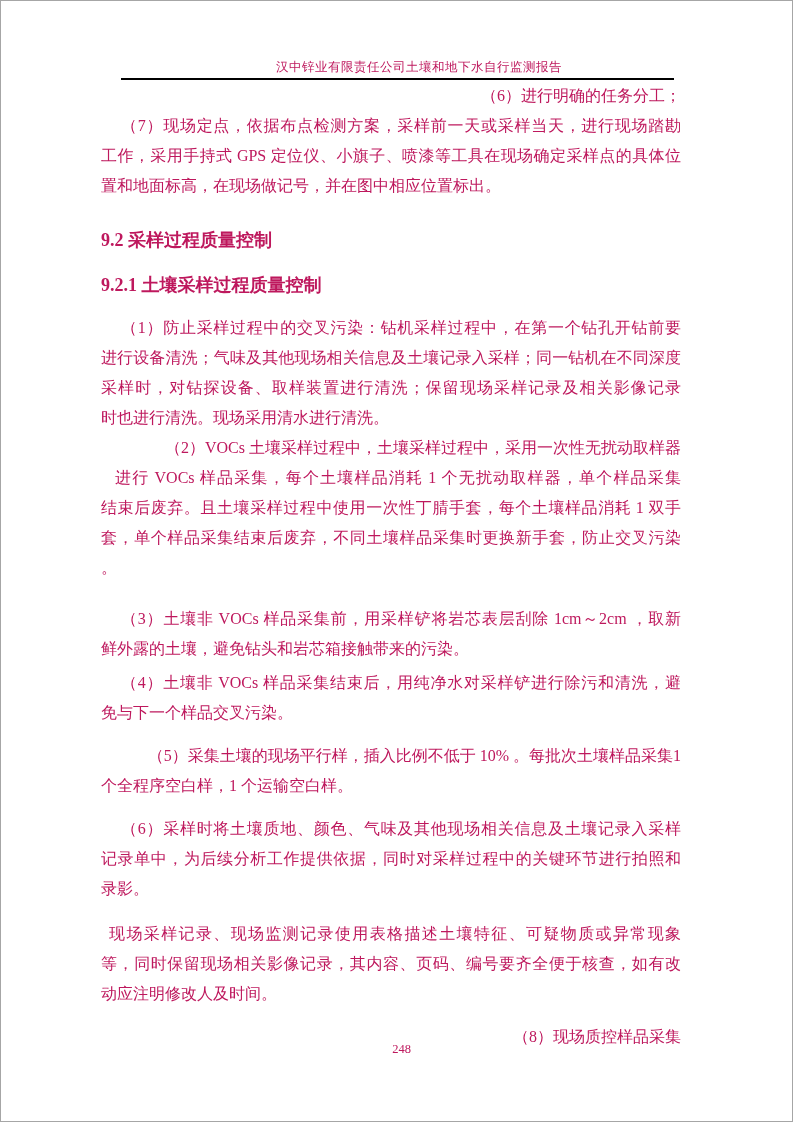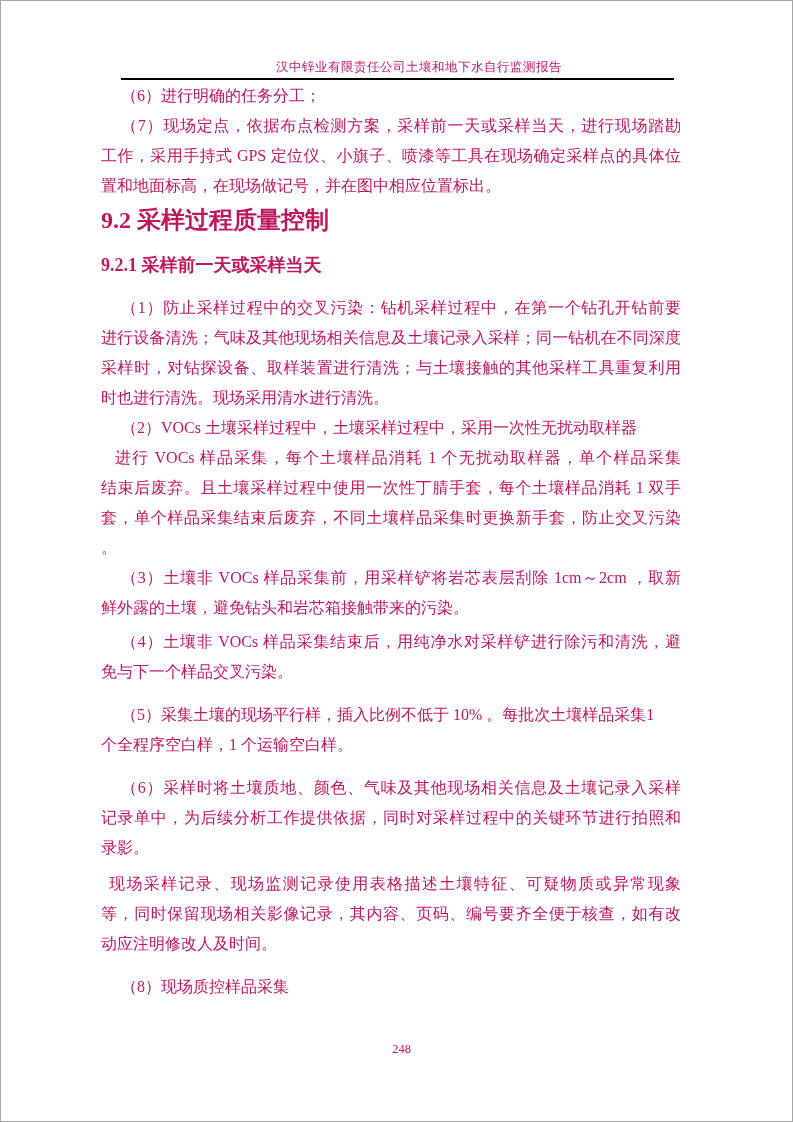--- a/index.html
+++ b/index.html
@@ -38,40 +38,40 @@
   .ln {
     min-height: 30px;
     line-height: 30px;
     text-align: left;
   }
   .jf {
     text-align: justify;
     text-align-last: justify;
     text-justify: inter-character;
   }
-  .ind20 { text-indent: 20px; }
+  .ind20 { text-indent: 20px; text-align: right; }
   .ind14 { text-indent: 14px; }
   .ind8  { text-indent: 8px; }
   .h1 {
-    font-size: 24px;
+    font-size: 18px;
     font-weight: bold;
     line-height: 30px;
-    margin-top: 4px;
+    margin-top: 24px;
   }
   .h2 {
     font-size: 18px;
     font-weight: bold;
     line-height: 30px;
     margin-top: 15px;
     margin-bottom: 13px;
   }
-  .mt8 { margin-top: 0; }
+  .mt8 { margin-top: 21px; }
   .mt4 { margin-top: 4px; }
   .mt3 { margin-top: 13px; }
-  .mt2 { margin-top: 6px; }
+  .mt2 { margin-top: 15px; }
   .page-number {
     position: absolute;
     left: 0;
     right: 0;
     top: 1040px;
     text-align: center;
     font-size: 12.5px;
     line-height: 16px;
     padding-left: 10px;
   }
@@ -85,25 +85,25 @@
     <div class="header-title">汉中锌业有限责任公司土壤和地下水自行监测报告</div>
     <div class="header-rule"></div>
 
     <div class="docbody">
       <div class="ln ind20">（6）进行明确的任务分工；</div>
       <div class="ln ind20 jf">（7）现场定点，依据布点检测方案，采样前一天或采样当天，进行现场踏勘</div>
       <div class="ln jf">工作，采用手持式 GPS 定位仪、小旗子、喷漆等工具在现场确定采样点的具体位</div>
       <div class="ln">置和地面标高，在现场做记号，并在图中相应位置标出。</div>
 
       <div class="h1">9.2 采样过程质量控制</div>
-      <div class="h2">9.2.1 采样前一天或采样当天</div>
+      <div class="h2">9.2.1 土壤采样过程质量控制</div>
 
       <div class="ln ind20 jf">（1）防止采样过程中的交叉污染：钻机采样过程中，在第一个钻孔开钻前要</div>
       <div class="ln jf">进行设备清洗；气味及其他现场相关信息及土壤记录入采样；同一钻机在不同深度</div>
-      <div class="ln jf">采样时，对钻探设备、取样装置进行清洗；与土壤接触的其他采样工具重复利用</div>
+      <div class="ln jf">采样时，对钻探设备、取样装置进行清洗；保留现场采样记录及相关影像记录</div>
       <div class="ln">时也进行清洗。现场采用清水进行清洗。</div>
 
       <div class="ln ind20">（2）VOCs 土壤采样过程中，土壤采样过程中，采用一次性无扰动取样器</div>
       <div class="ln ind14 jf">进行 VOCs 样品采集，每个土壤样品消耗 1 个无扰动取样器，单个样品采集</div>
       <div class="ln jf">结束后废弃。且土壤采样过程中使用一次性丁腈手套，每个土壤样品消耗 1 双手</div>
       <div class="ln jf">套，单个样品采集结束后废弃，不同土壤样品采集时更换新手套，防止交叉污染</div>
       <div class="ln">。</div>
 
       <div class="ln ind20 jf mt8">（3）土壤非 VOCs 样品采集前，用采样铲将岩芯表层刮除 1cm～2cm ，取新</div>
       <div class="ln">鲜外露的土壤，避免钻头和岩芯箱接触带来的污染。</div>

